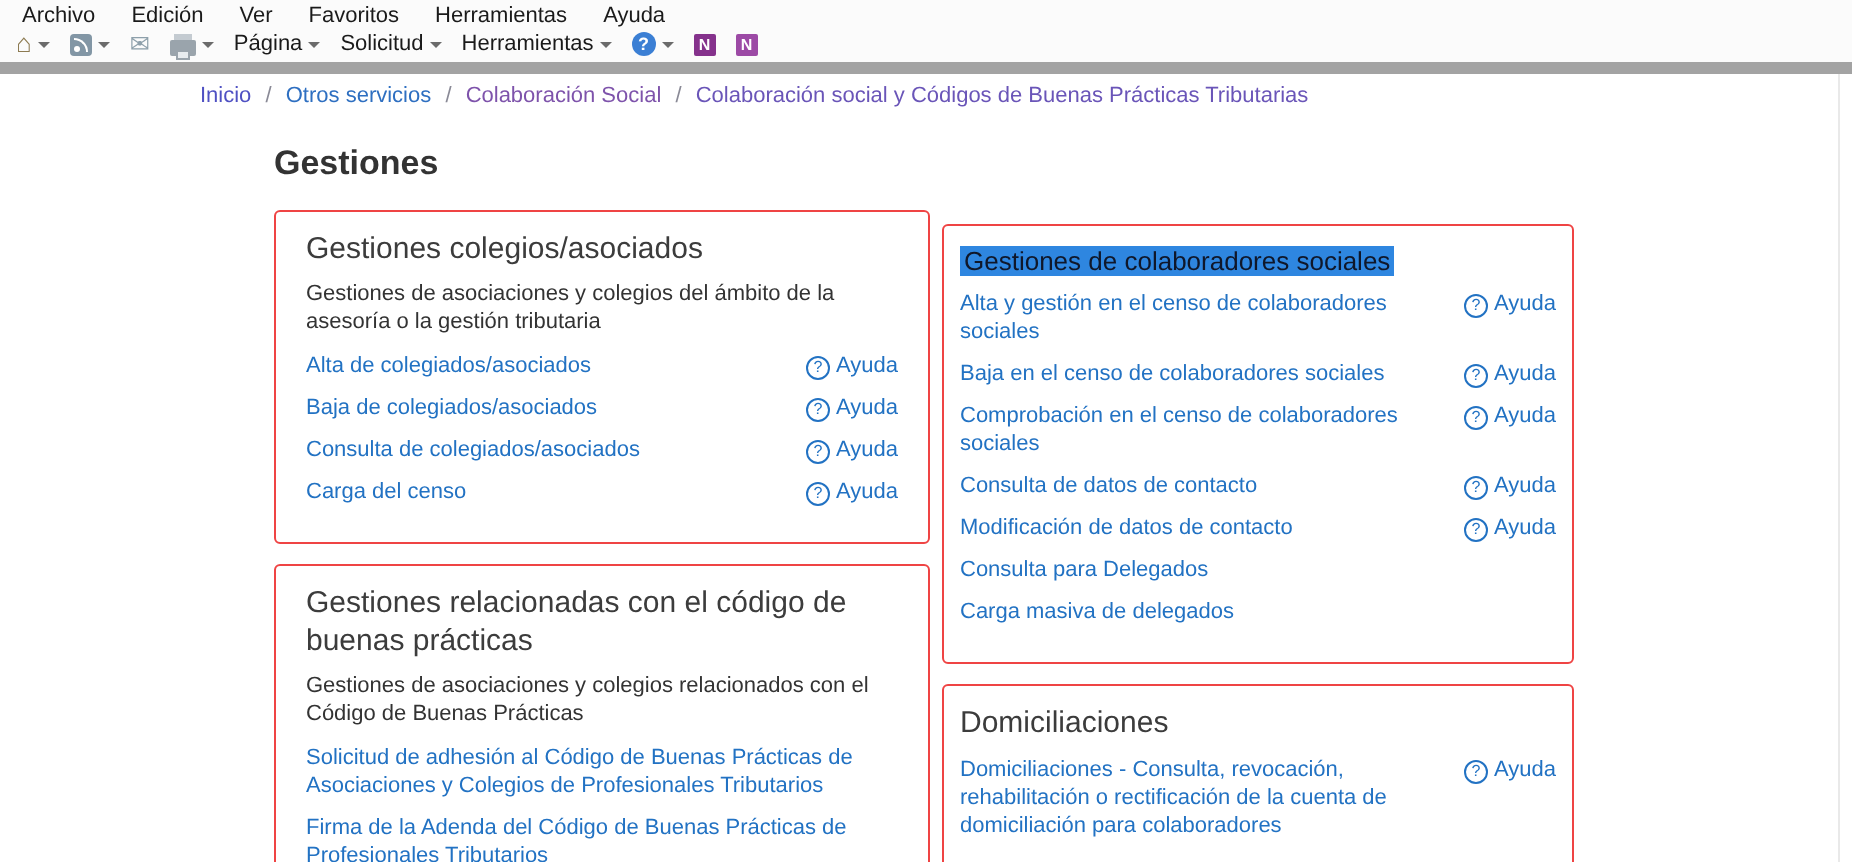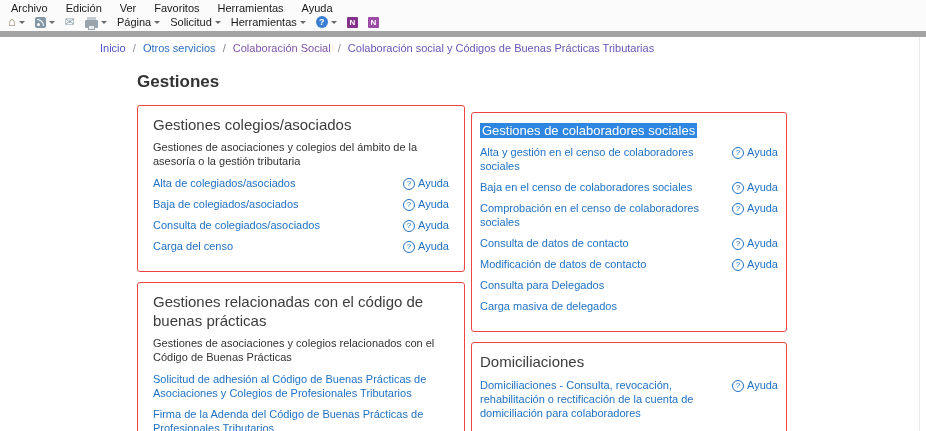--- a/index.html
+++ b/index.html
@@ -164,21 +164,21 @@
           <div class="linkrow">
             <a href="#" class="main full">Firma de la Adenda del Código de Buenas Prácticas de Profesionales Tributarios</a>
           </div>
 
         </div>
       </div>
 
       <div class="col-right">
 
         <div class="card">
-          <h2 class="sm"><span class="sel" style="background-color:#2e86e0;color:#ffffff">Gestiones de colaboradores sociales</span></h2>
+          <h2 class="sm"><span class="sel" style="background-color:#2e86e0;color:#0f172a">Gestiones de colaboradores sociales</span></h2>
           <div class="linkrow">
             <a href="#" class="main">Alta y gestión en el censo de colaboradores sociales</a>
             <a href="#" class="ayuda">
                 <span class="q">?</span>
                 <span>Ayuda</span>
               </a>
           </div>
           <div class="linkrow">
             <a href="#" class="main">Baja en el censo de colaboradores sociales</a>
             <a href="#" class="ayuda">

